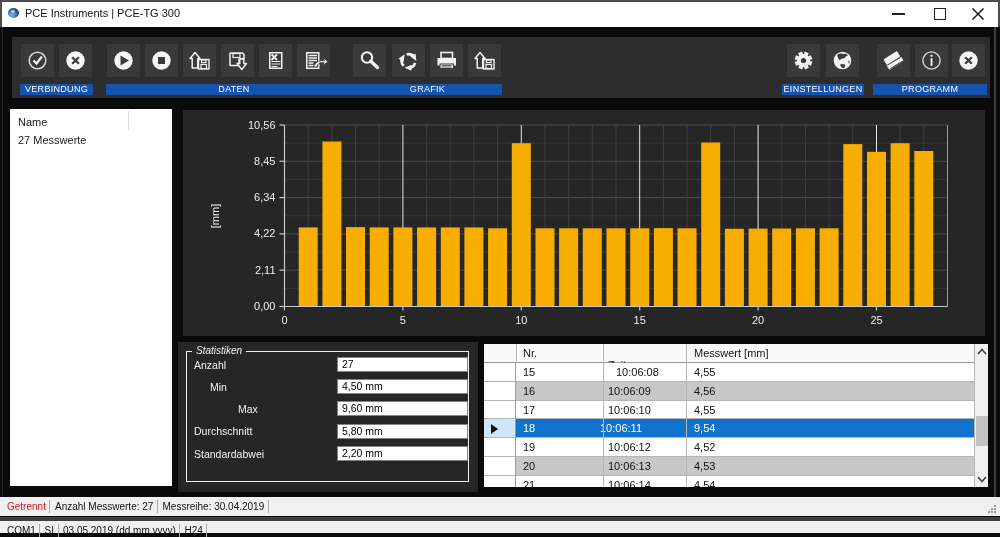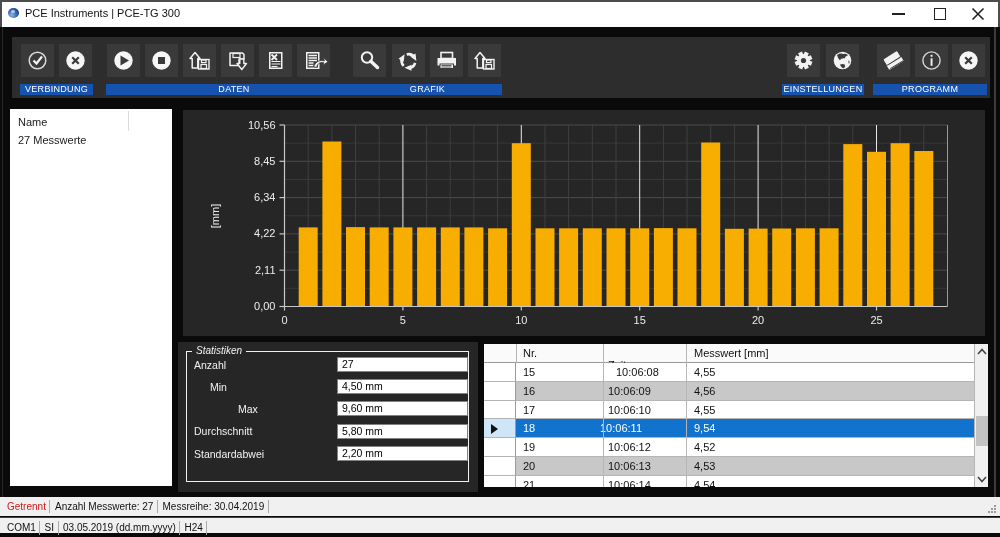--- a/index.html
+++ b/index.html
@@ -365,21 +365,21 @@
       <g fill="#9a9a9a">
         <rect x="6" y="0" width="2" height="2"></rect>
         <rect x="3" y="3" width="2" height="2"></rect>
         <rect x="6" y="3" width="2" height="2"></rect>
         <rect x="0" y="6" width="2" height="2"></rect>
         <rect x="3" y="6" width="2" height="2"></rect>
         <rect x="6" y="6" width="2" height="2"></rect>
       </g>
     </svg>
 </div>
-<div class="abs" style="left:0;top:517px;width:1000px;height:16px;background:#f0f0f0;border-top:1px solid #404040;">
+<div class="abs" style="left:0;top:517px;width:1000px;height:16px;background:#f0f0f0;border-top:4px solid #404040;">
   <div class="cell" style="left:7px;top:0;line-height:20px;font-size:10px;">COM1</div>
   <div class="sep2" style="left:39px;"></div>
   <div class="cell" style="left:44.5px;top:0;line-height:20px;font-size:10px;">SI</div>
   <div class="sep2" style="left:57.5px;"></div>
   <div class="cell" style="left:63px;top:0;line-height:20px;font-size:10px;">03.05.2019 (dd.mm.yyyy)</div>
   <div class="sep2" style="left:179px;"></div>
   <div class="cell" style="left:184.5px;top:0;line-height:20px;font-size:10px;">H24</div>
   <div class="sep2" style="left:206px;"></div>
 </div>
 

